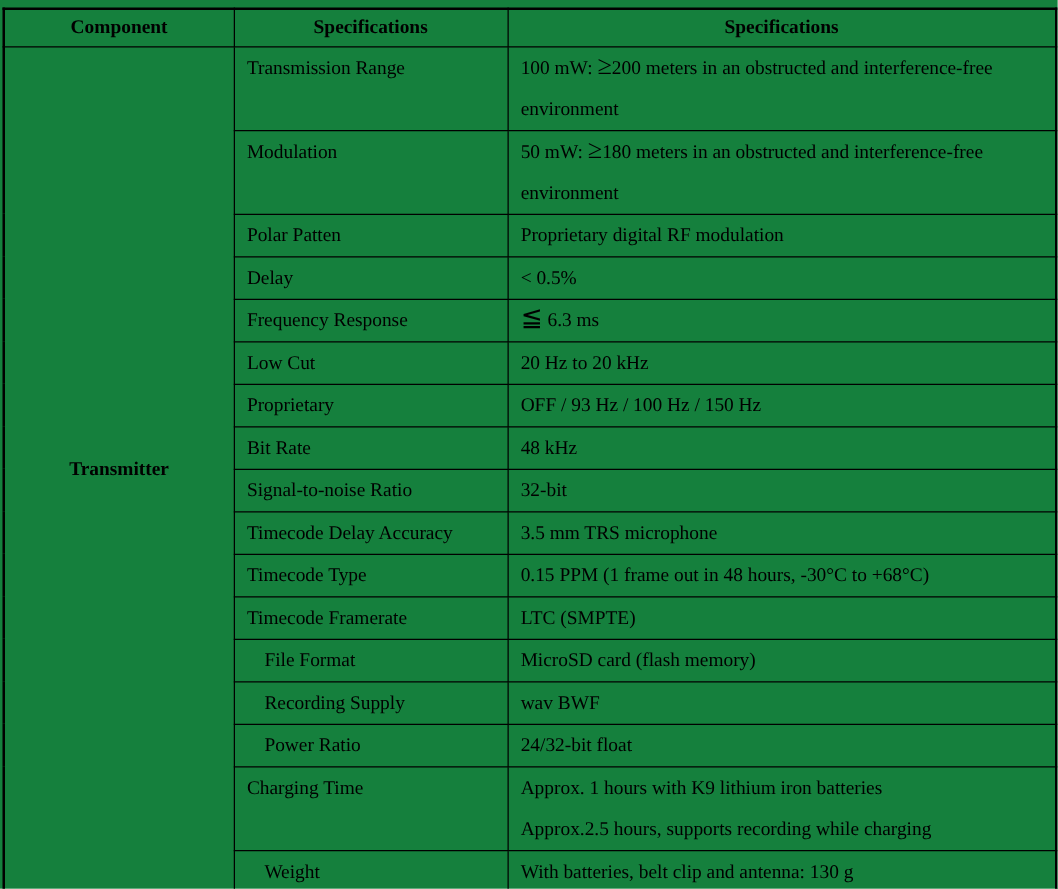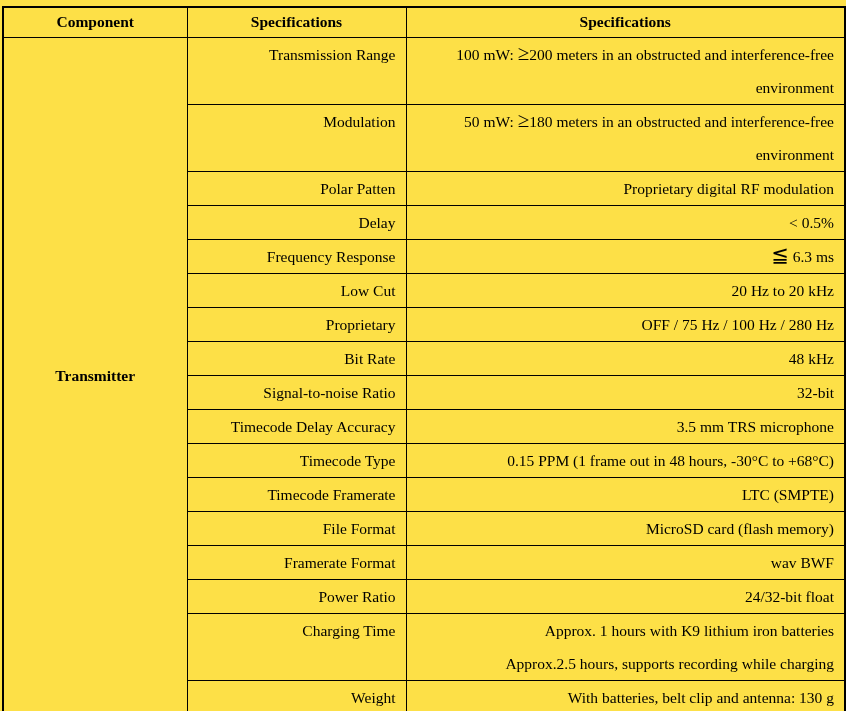--- a/index.html
+++ b/index.html
@@ -7,21 +7,21 @@
     padding: 0;
     background: #ffffff;
     color: #000000;
     font-family: "Liberation Serif", "DejaVu Serif", serif;
   }
   .page {
     width: 846px;
     height: 711px;
     box-sizing: border-box;
     padding: 6px 2px 2px 2px;
-    background: #fde047;
+    background: #15803d;
   }
   table.spec-table {
     border-collapse: collapse;
     width: 842px;
     table-layout: fixed;
     border: 2px solid #000000;
   }
   .spec-table th,
   .spec-table td {
     border: 1px solid #000000;
@@ -34,33 +34,32 @@
     height: 30px;
     vertical-align: middle;
     padding: 0 4px;
   }
   .spec-table td {
     vertical-align: top;
     line-height: 33px;
     padding: 0 10px;
     white-space: pre-line;
     overflow: hidden;
-    text-align: right;
   }
   td.component-cell {
     text-align: center;
     vertical-align: middle;
     font-weight: bold;
     padding: 0 4px;
     white-space: normal;
   }
   tr.row-single { height: 34px; margin-top: 24px; }
   tr.row-tall   { height: 67px; }
   tr.row-last   { height: 31px; }
-  td.indent { padding-left: 13px; }
+  td.indent { padding-left: 24px; }
   .bigsym {
     font-size: 21px;
     line-height: 0;
   }
 </style>
 </head>
 <body>
 
 <div class="page">
   <table class="spec-table">
@@ -99,21 +98,21 @@
       <tr class="row-single">
         <td>Frequency Response</td>
         <td class="symwrap"><span class="bigsym">≦</span> 6.3 ms</td>
       </tr>
       <tr class="row-single">
         <td>Low Cut</td>
         <td class="symwrap">20 Hz to 20 kHz</td>
       </tr>
       <tr class="row-single">
         <td>Proprietary</td>
-        <td class="symwrap">OFF / 75 Hz / 100 Hz / 280 Hz</td>
+        <td class="symwrap">OFF / 93 Hz / 100 Hz / 150 Hz</td>
       </tr>
       <tr class="row-single">
         <td>Bit Rate</td>
         <td class="symwrap">48 kHz</td>
       </tr>
       <tr class="row-single">
         <td>Signal-to-noise Ratio</td>
         <td class="symwrap">32-bit</td>
       </tr>
       <tr class="row-single">
@@ -126,21 +125,21 @@
       </tr>
       <tr class="row-single">
         <td>Timecode Framerate</td>
         <td class="symwrap">LTC (SMPTE)</td>
       </tr>
       <tr class="row-single">
         <td class="indent">File Format</td>
         <td class="symwrap">MicroSD card (flash memory)</td>
       </tr>
       <tr class="row-single">
-        <td class="indent">Framerate Format</td>
+        <td class="indent">Recording Supply</td>
         <td class="symwrap">wav BWF</td>
       </tr>
       <tr class="row-single">
         <td class="indent">Power Ratio</td>
         <td class="symwrap">24/32-bit float</td>
       </tr>
       <tr class="row-tall">
         <td>Charging Time</td>
         <td class="symwrap">Approx. 1 hours with K9 lithium iron batteries
 Approx.2.5 hours, supports recording while charging</td>

